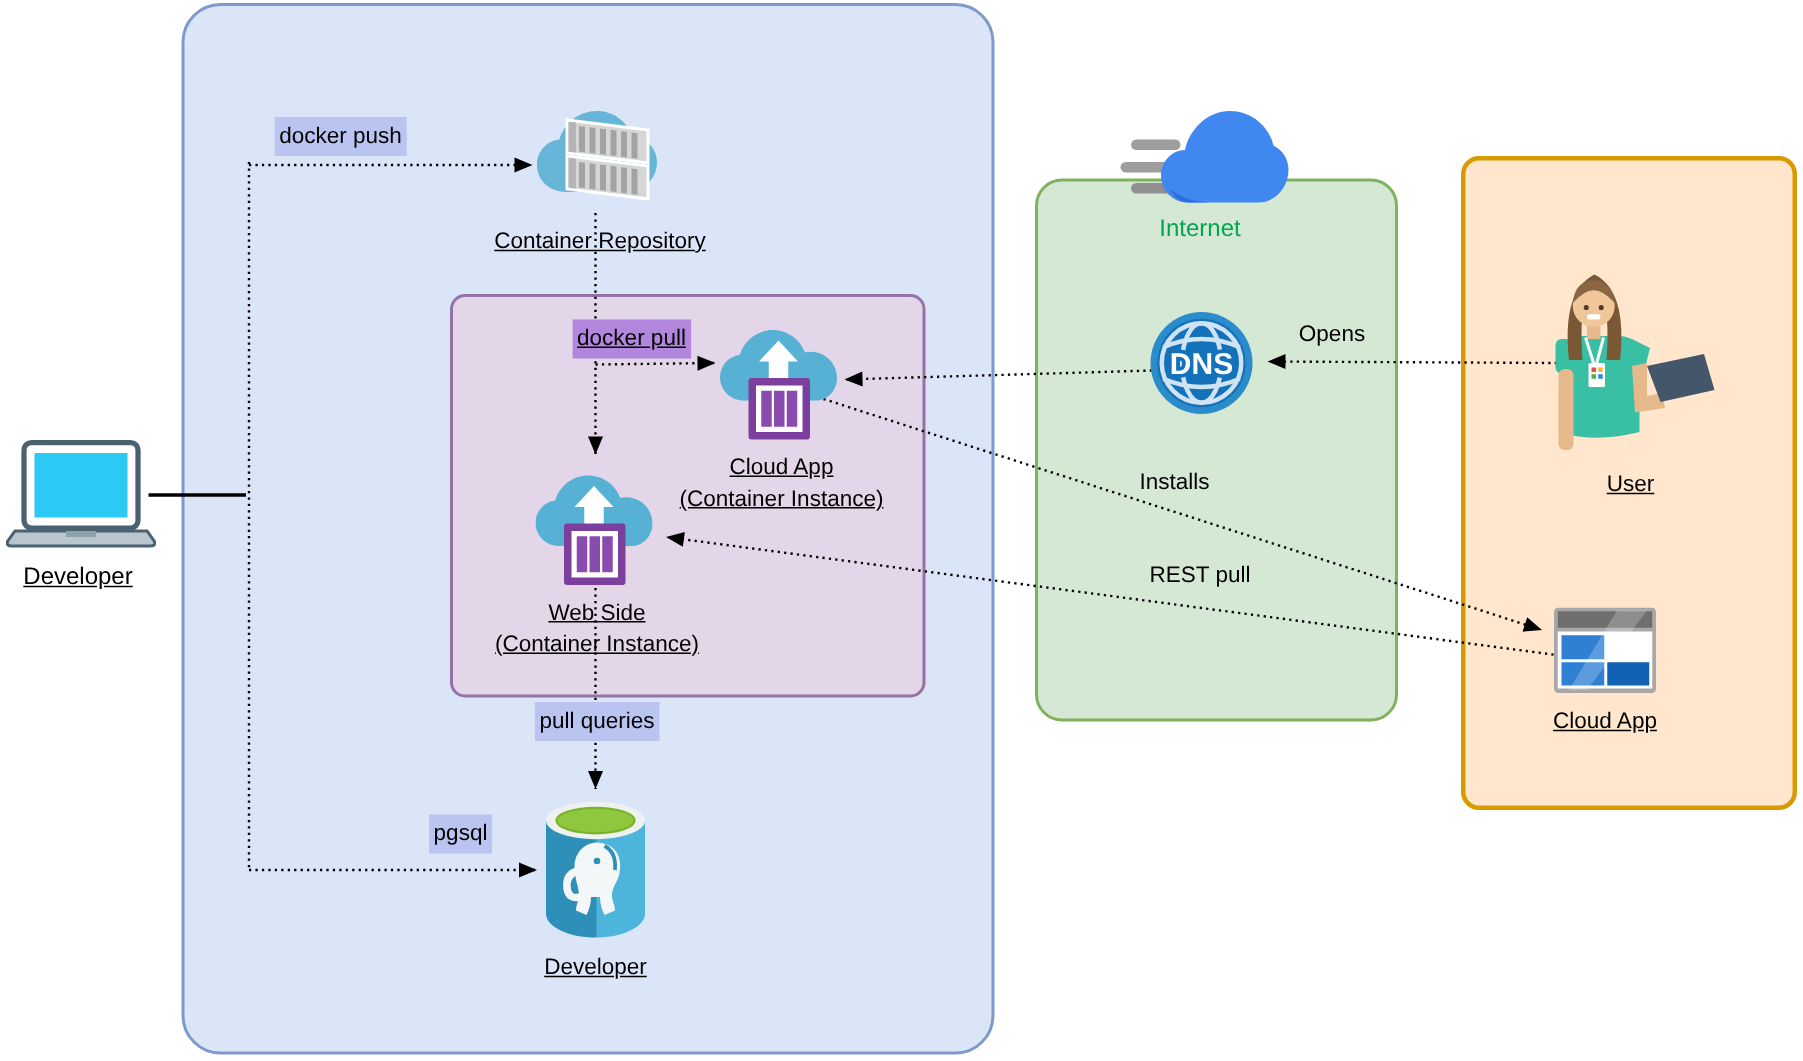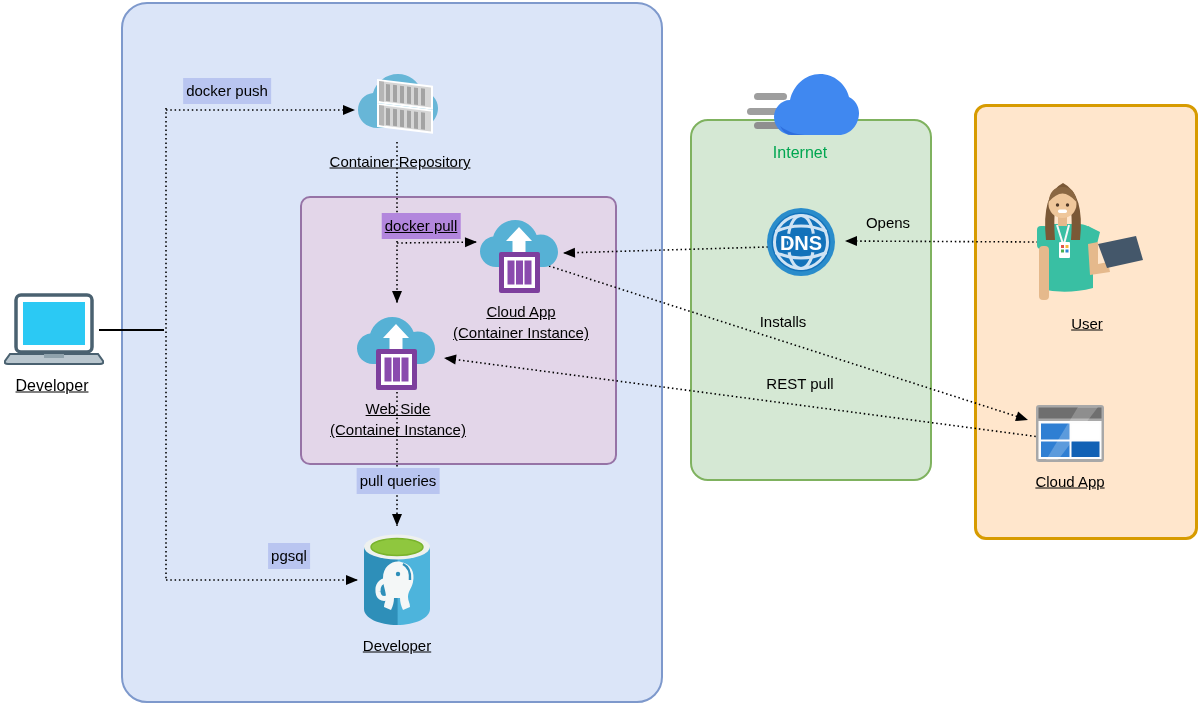--- a/index.html
+++ b/index.html
@@ -220,18 +220,18 @@
     <div>Web Side</div>
     <div>(Container Instance)</div>
   </div>
   <div class="nlabel" style="left:397px;top:645px">Developer</div>
   <div class="nlabel" style="left:1087px;top:323px">User</div>
   <div class="nlabel" style="left:1070px;top:481px">Cloud App</div>
 
   <div class="elabel bg-peri" style="left:227px;top:91px">docker push</div>
   <div class="elabel bg-purp" style="left:421px;top:226px">docker pull</div>
   <div class="elabel bg-peri" style="left:398px;top:481px">pull queries</div>
-  <div class="elabel bg-peri" style="left:289px;top:556px">pgsql</div>
+  <div class="elabel bg-peri" style="left:307px;top:556px">pgsql</div>
   <div class="elabel" style="left:888px;top:223px">Opens</div>
   <div class="elabel" style="left:783px;top:322px">Installs</div>
   <div class="elabel" style="left:800px;top:384px">REST pull</div>
 
 </div>
 
 </body></html>

